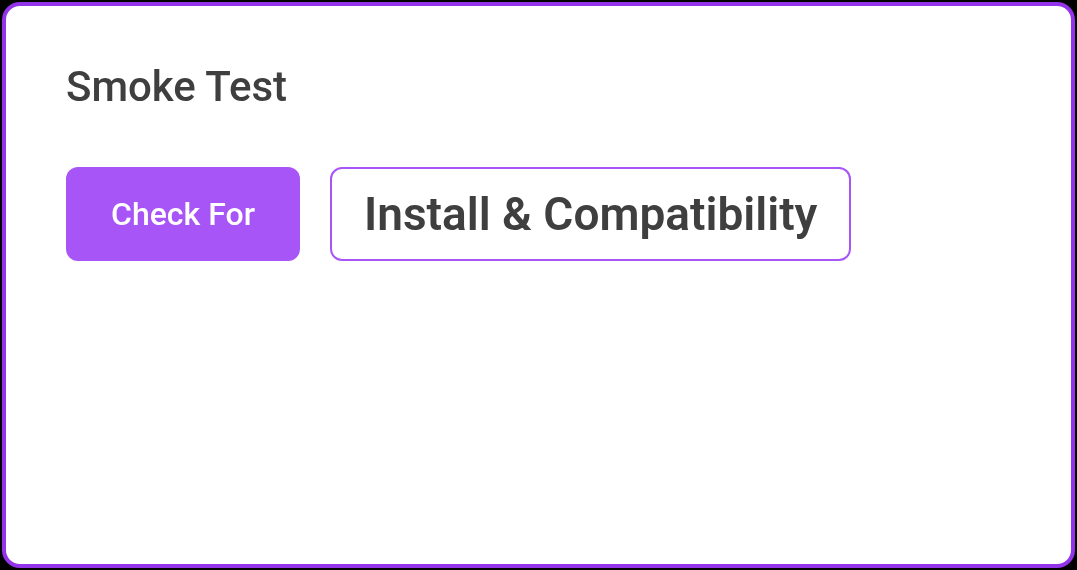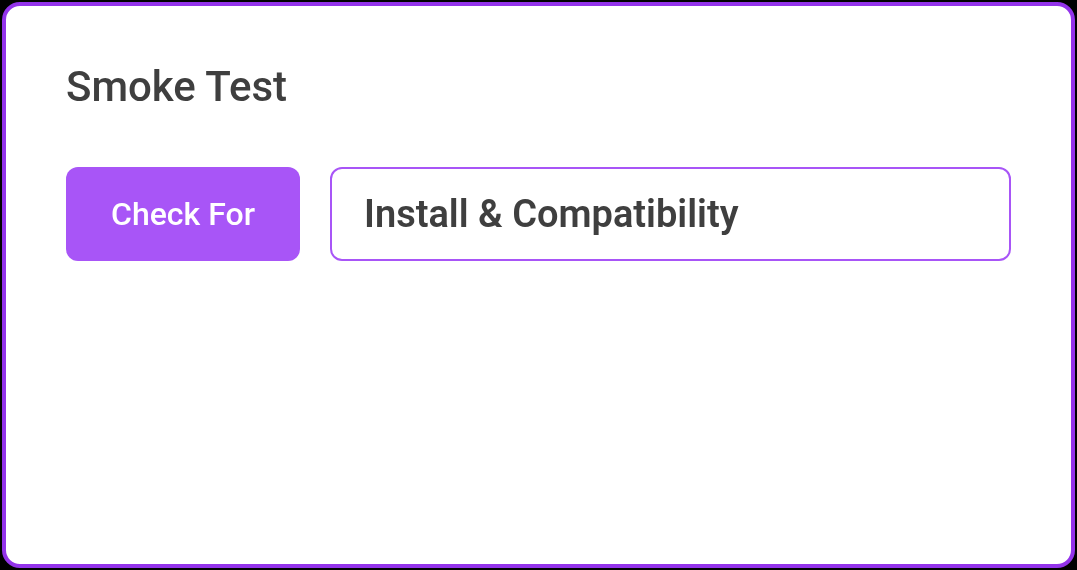--- a/index.html
+++ b/index.html
@@ -23,21 +23,21 @@
       height: 100%;
     }
     .title {
       font-size: 42px;
       font-weight: 500;
       color: #3f3f3f;
       margin-bottom: 56px;
     }
     .rows {
       display: flex;
-      flex-direction: column;
+      flex-direction: row;
       gap: 33px;
     }
     .row {
       display: flex;
       gap: 30px;
       align-items: stretch;
     }
     .label-chip {
       background: #a855f7;
       color: #fff;
@@ -51,21 +51,21 @@
       justify-content: center;
       flex-shrink: 0;
     }
     .value-box {
       flex: 1;
       border: 2px solid #a855f7;
       border-radius: 12px;
       padding: 0 32px;
       display: flex;
       align-items: center;
-      font-size: 38px;
+      font-size: 46px;
       font-weight: 600;
       color: #3f3f3f;
       height: 94px;
     }
   </style>
 </head>
 <body>
 
 <div class="card">
   <h1 class="title">Smoke Test</h1>

